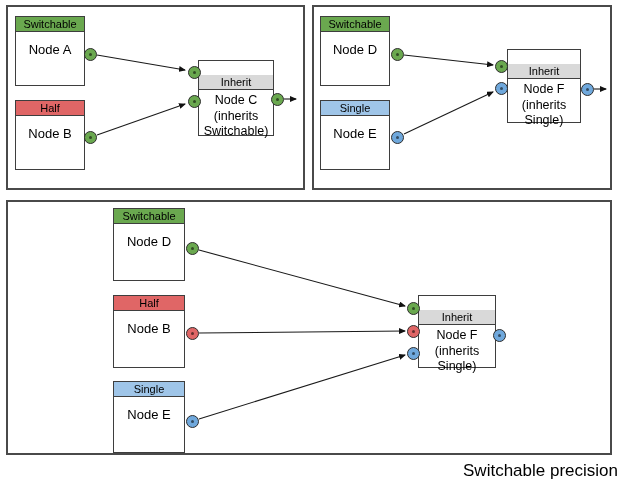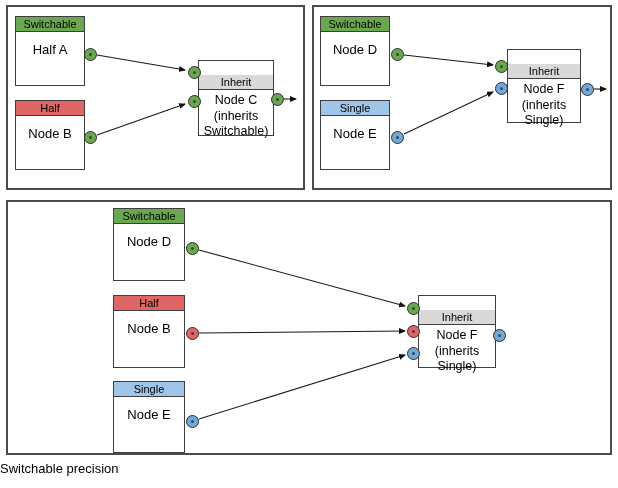--- a/index.html
+++ b/index.html
@@ -17,21 +17,21 @@
   .lbl3{margin-top:3px;text-align:center;font-size:12.5px;line-height:15.5px;}
   .port{position:absolute;width:13px;height:13px;border-radius:50%;box-sizing:border-box;
         border:1px solid #2e2e2e;z-index:4;}
   .port::after{content:"";position:absolute;left:4.5px;top:4.5px;width:3px;height:3px;
         border-radius:50%;background:rgba(0,0,0,0.55);}
   .port.green{background:var(--c-switchable,#6aa84f);}
   .port.red{background:var(--c-half,#e06666);}
   .port.blue{background:var(--c-single-port,#6fa8dc);}
   svg.overlay{position:absolute;left:0;top:0;z-index:3;pointer-events:none;}
   svg.overlay line{stroke:#1a1a1a;stroke-width:1.1;}
-  .caption{position:absolute;left:0;right:0;top:461px;text-align:left;font-size:13px;}
+  .caption{position:absolute;left:0;right:0;top:461px;text-align:right;font-size:17px;}
 </style>
 </head>
 <body>
 
 <div id="canvas">
 
   <div class="panel" style="left:6px;top:5px;width:299px;height:185px"></div>
   <div class="panel" style="left:312px;top:5px;width:300px;height:185px"></div>
   <div class="panel" style="left:6px;top:200px;width:606px;height:255px"></div>
 
@@ -50,21 +50,21 @@
     <line x1="404" y1="134" x2="493" y2="92" marker-end="url(#ah)"></line>
     <line x1="594" y1="89" x2="606" y2="89" marker-end="url(#ah)"></line>
 
     <line x1="199" y1="250" x2="405" y2="306" marker-end="url(#ah)"></line>
     <line x1="199" y1="333" x2="405" y2="331" marker-end="url(#ah)"></line>
     <line x1="199" y1="419" x2="405" y2="355" marker-end="url(#ah)"></line>
   </svg>
 
   <div class="node" style="left:15px;top:16px;width:70px;height:70px">
     <div class="hdr green">Switchable</div>
-    <div class="lbl">Half A</div>
+    <div class="lbl">Node A</div>
   </div>
   <div class="node" style="left:15px;top:100px;width:70px;height:70px">
     <div class="hdr red">Half</div>
     <div class="lbl">Node B</div>
   </div>
   <div class="node" style="left:198px;top:60px;width:76px;height:76px">
     <div class="hdr gray">Inherit</div>
     <div class="lbl3">
       <div>Node C</div>
       <div>(inherits</div>

